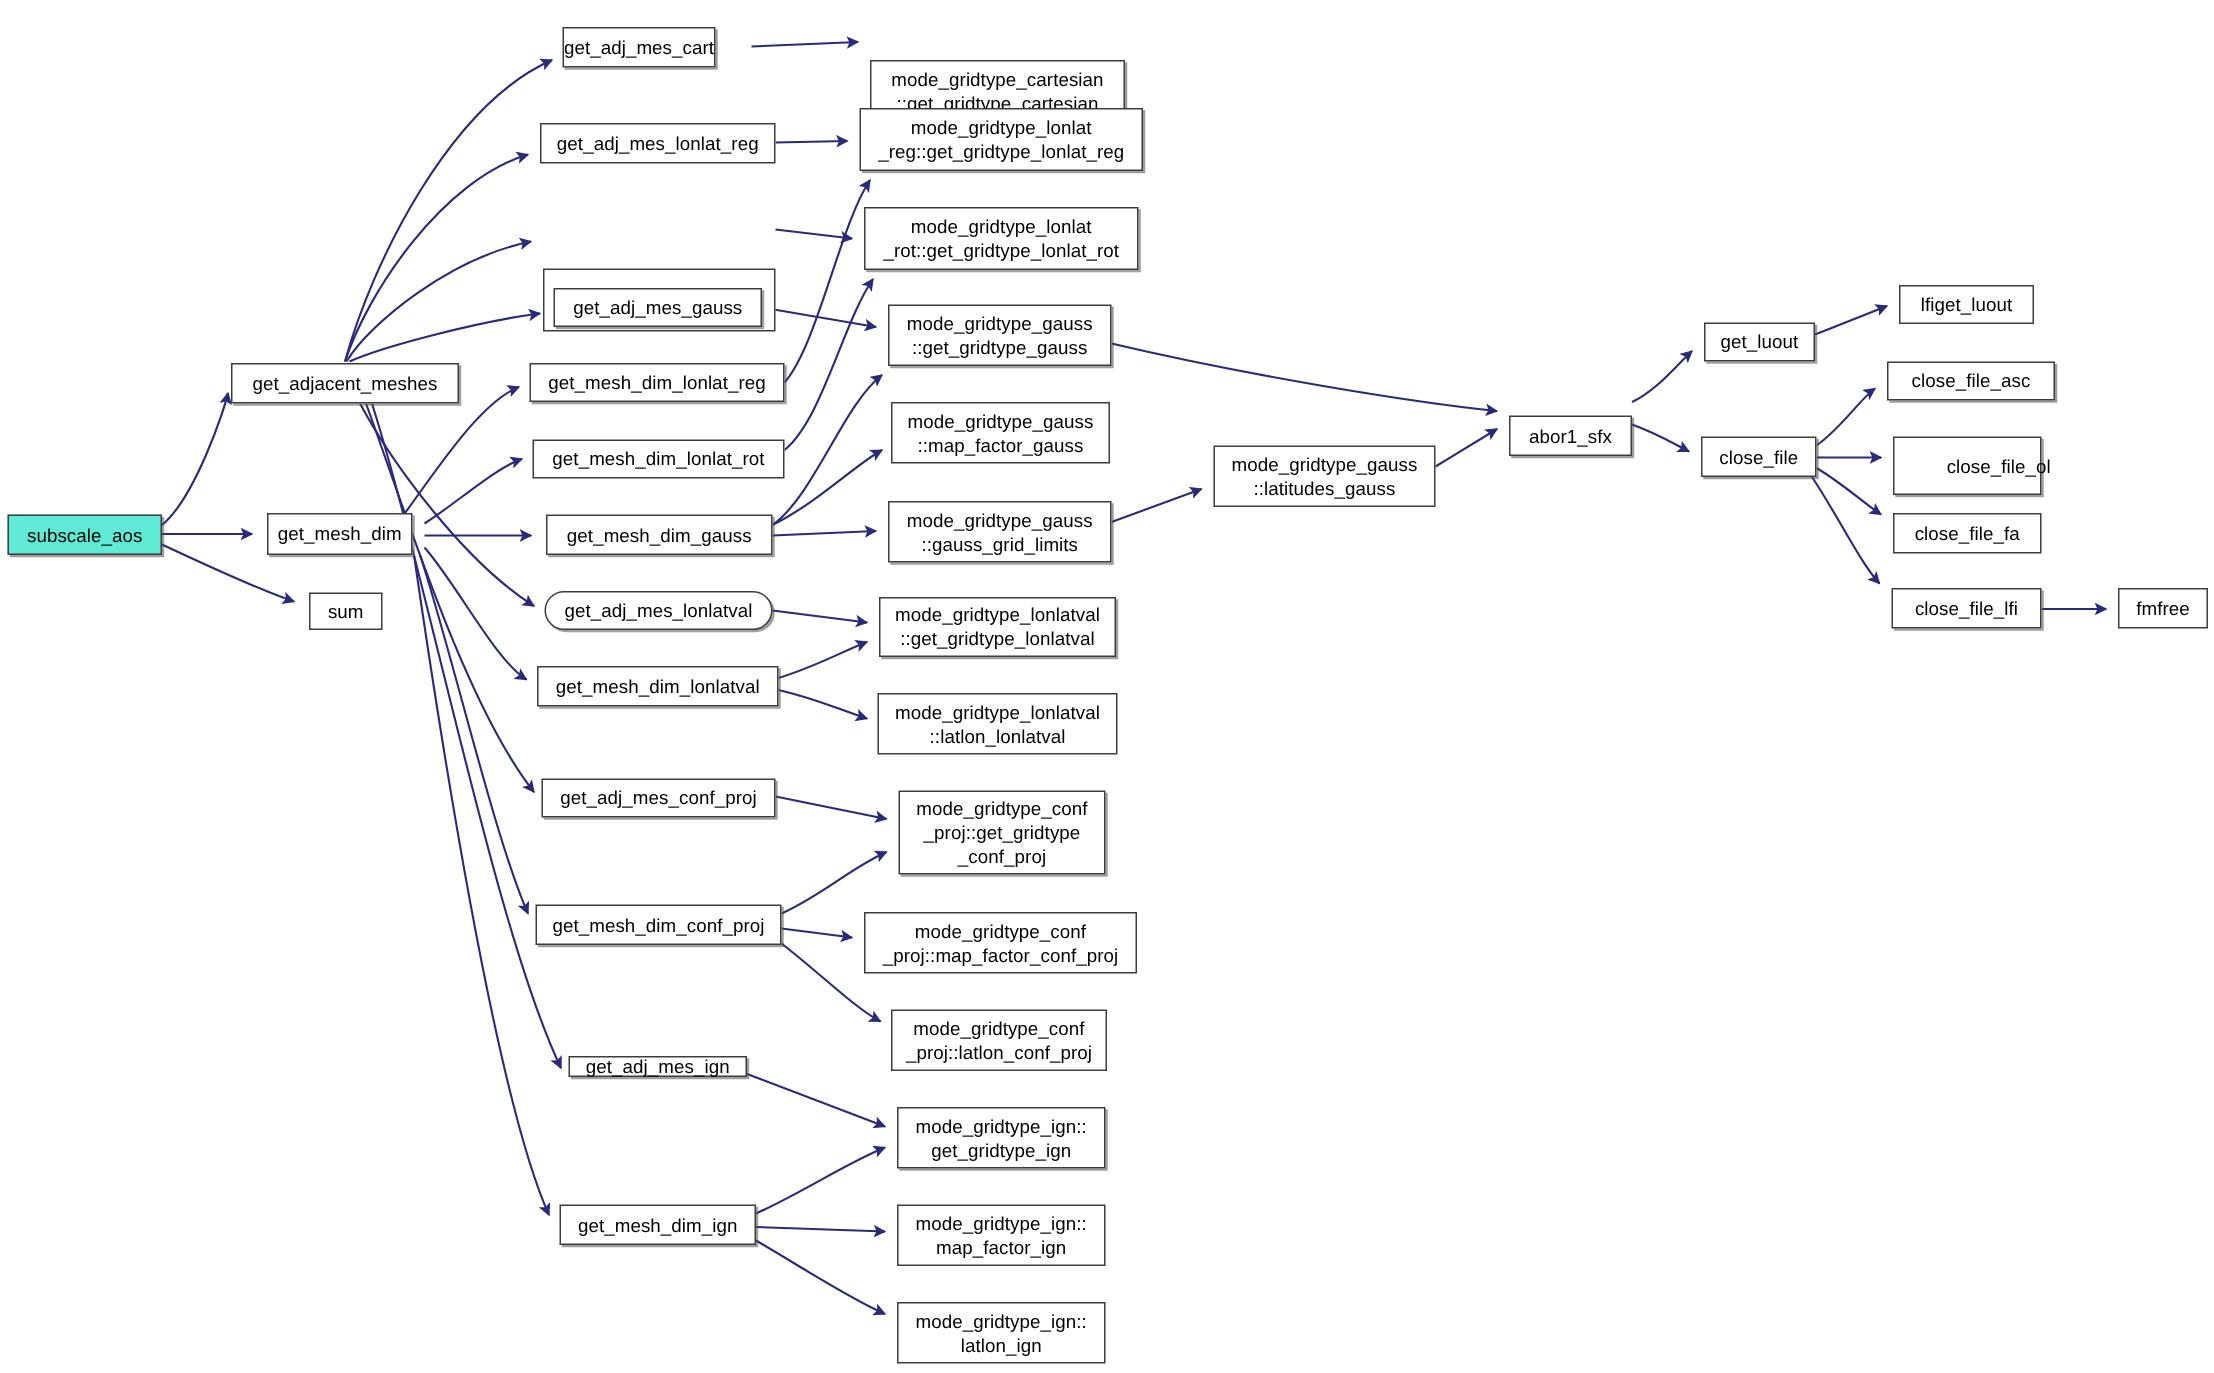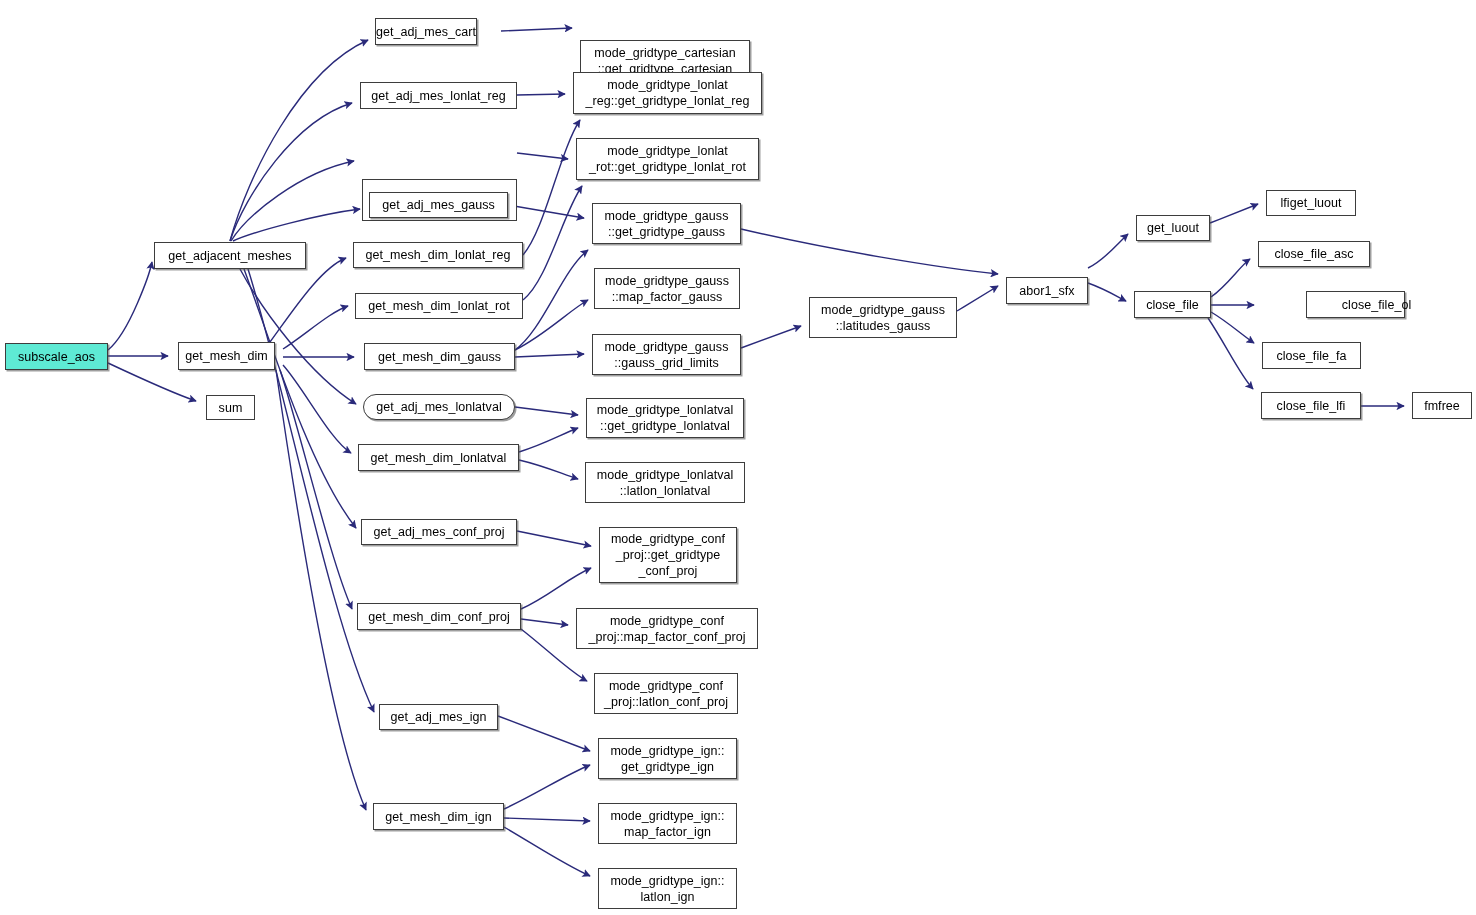--- a/index.html
+++ b/index.html
@@ -99,21 +99,21 @@
       <div class="node flat" style="left: 360px; top: 82px; width: 157px; height: 27px;">get_adj_mes_lonlat_reg</div>
       <div class="node flat" style="left: 362px; top: 140px; width: 155px; height: 42px; margin-top: 39px;">get_adj_mes_lonlat_rot</div>
       <div class="node" style="left: 369px; top: 192px; width: 139px; height: 26px;">get_adj_mes_gauss</div>
       <div class="node" style="left: 353px; top: 242px; width: 170px; height: 26px;">get_mesh_dim_lonlat_reg</div>
       <div class="node flat" style="left: 355px; top: 293px; width: 168px; height: 26px;">get_mesh_dim_lonlat_rot</div>
       <div class="node" style="left: 364px; top: 343px; width: 151px; height: 27px;">get_mesh_dim_gauss</div>
       <div class="node" style="left: 363px; top: 394px; width: 152px; height: 26px; border-radius: 13px;">get_adj_mes_lonlatval</div>
       <div class="node" style="left: 358px; top: 444px; width: 161px; height: 27px;">get_mesh_dim_lonlatval</div>
       <div class="node" style="left: 361px; top: 519px; width: 156px; height: 26px;">get_adj_mes_conf_proj</div>
       <div class="node" style="left: 357px; top: 603px; width: 164px; height: 27px;">get_mesh_dim_conf_proj</div>
-      <div class="node" style="left: 379px; top: 704px; width: 119px; height: 26px;">get_adj_mes_ign</div>
+      <div class="node" style="left: 379px; top: 704px; width: 119px; height: 14px;">get_adj_mes_ign</div>
       <div class="node" style="left: 373px; top: 803px; width: 131px; height: 27px;">get_mesh_dim_ign</div>
       <div class="node" style="left: 580px; top: 6px; width: 170px; height: 41px; margin-top: 34px;">mode_gridtype_cartesian
 ::get_gridtype_cartesian</div>
       <div class="node" style="left: 573px; top: 72px; width: 189px; height: 42px;">mode_gridtype_lonlat
 _reg::get_gridtype_lonlat_reg</div>
       <div class="node" style="left: 576px; top: 138px; width: 183px; height: 42px;">mode_gridtype_lonlat
 _rot::get_gridtype_lonlat_rot</div>
       <div class="node" style="left: 592px; top: 203px; width: 149px; height: 41px;">mode_gridtype_gauss
 ::get_gridtype_gauss</div>
       <div class="node flat" style="left: 594px; top: 268px; width: 146px; height: 41px;">mode_gridtype_gauss
@@ -137,18 +137,18 @@
 map_factor_ign</div>
       <div class="node flat" style="left: 598px; top: 868px; width: 139px; height: 41px;">mode_gridtype_ign::
 latlon_ign</div>
       <div class="node flat" style="left: 809px; top: 297px; width: 148px; height: 41px;">mode_gridtype_gauss
 ::latitudes_gauss</div>
       <div class="node" style="left: 1006px; top: 263px; width: 82px; height: 27px; margin-top: 14px;">abor1_sfx</div>
       <div class="node" style="left: 1136px; top: 215px; width: 74px; height: 26px;">get_luout</div>
       <div class="node" style="left: 1134px; top: 291px; width: 77px; height: 27px;">close_file</div>
       <div class="node flat" style="left: 1266px; top: 190px; width: 90px; height: 26px;">lfiget_luout</div>
       <div class="node" style="left: 1258px; top: 241px; width: 112px; height: 26px;">close_file_asc</div>
-      <div class="node" style="left: 1306px; top: 291px; width: 99px; height: 27px; padding-left: 42px;">close_file_ol</div>
+      <div class="node" style="left: 1262px; top: 291px; width: 99px; height: 39px; padding-left: 42px;">close_file_ol</div>
       <div class="node flat" style="left: 1262px; top: 342px; width: 99px; height: 27px;">close_file_fa</div>
       <div class="node" style="left: 1261px; top: 392px; width: 100px; height: 27px;">close_file_lfi</div>
       <div class="node flat" style="left: 1412px; top: 392px; width: 60px; height: 27px;">fmfree</div>
     </div>
 </div>
 
 </body></html>

